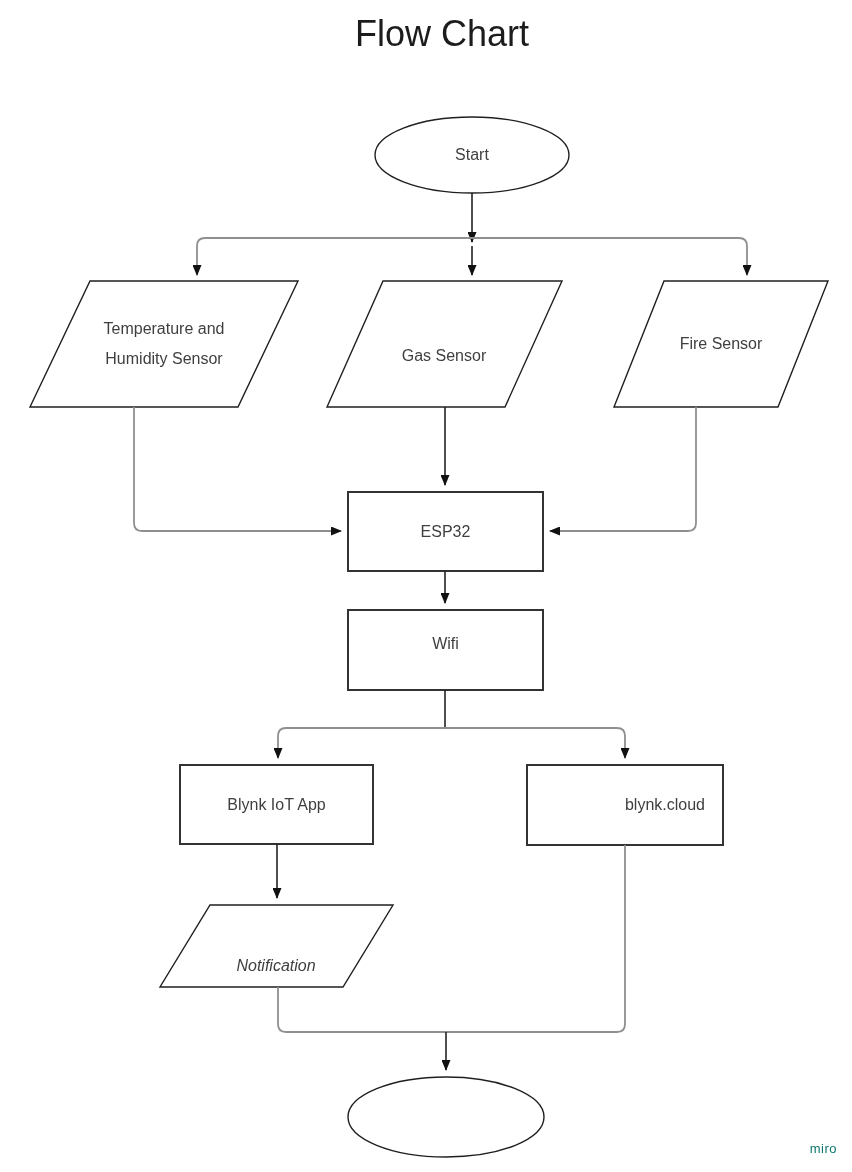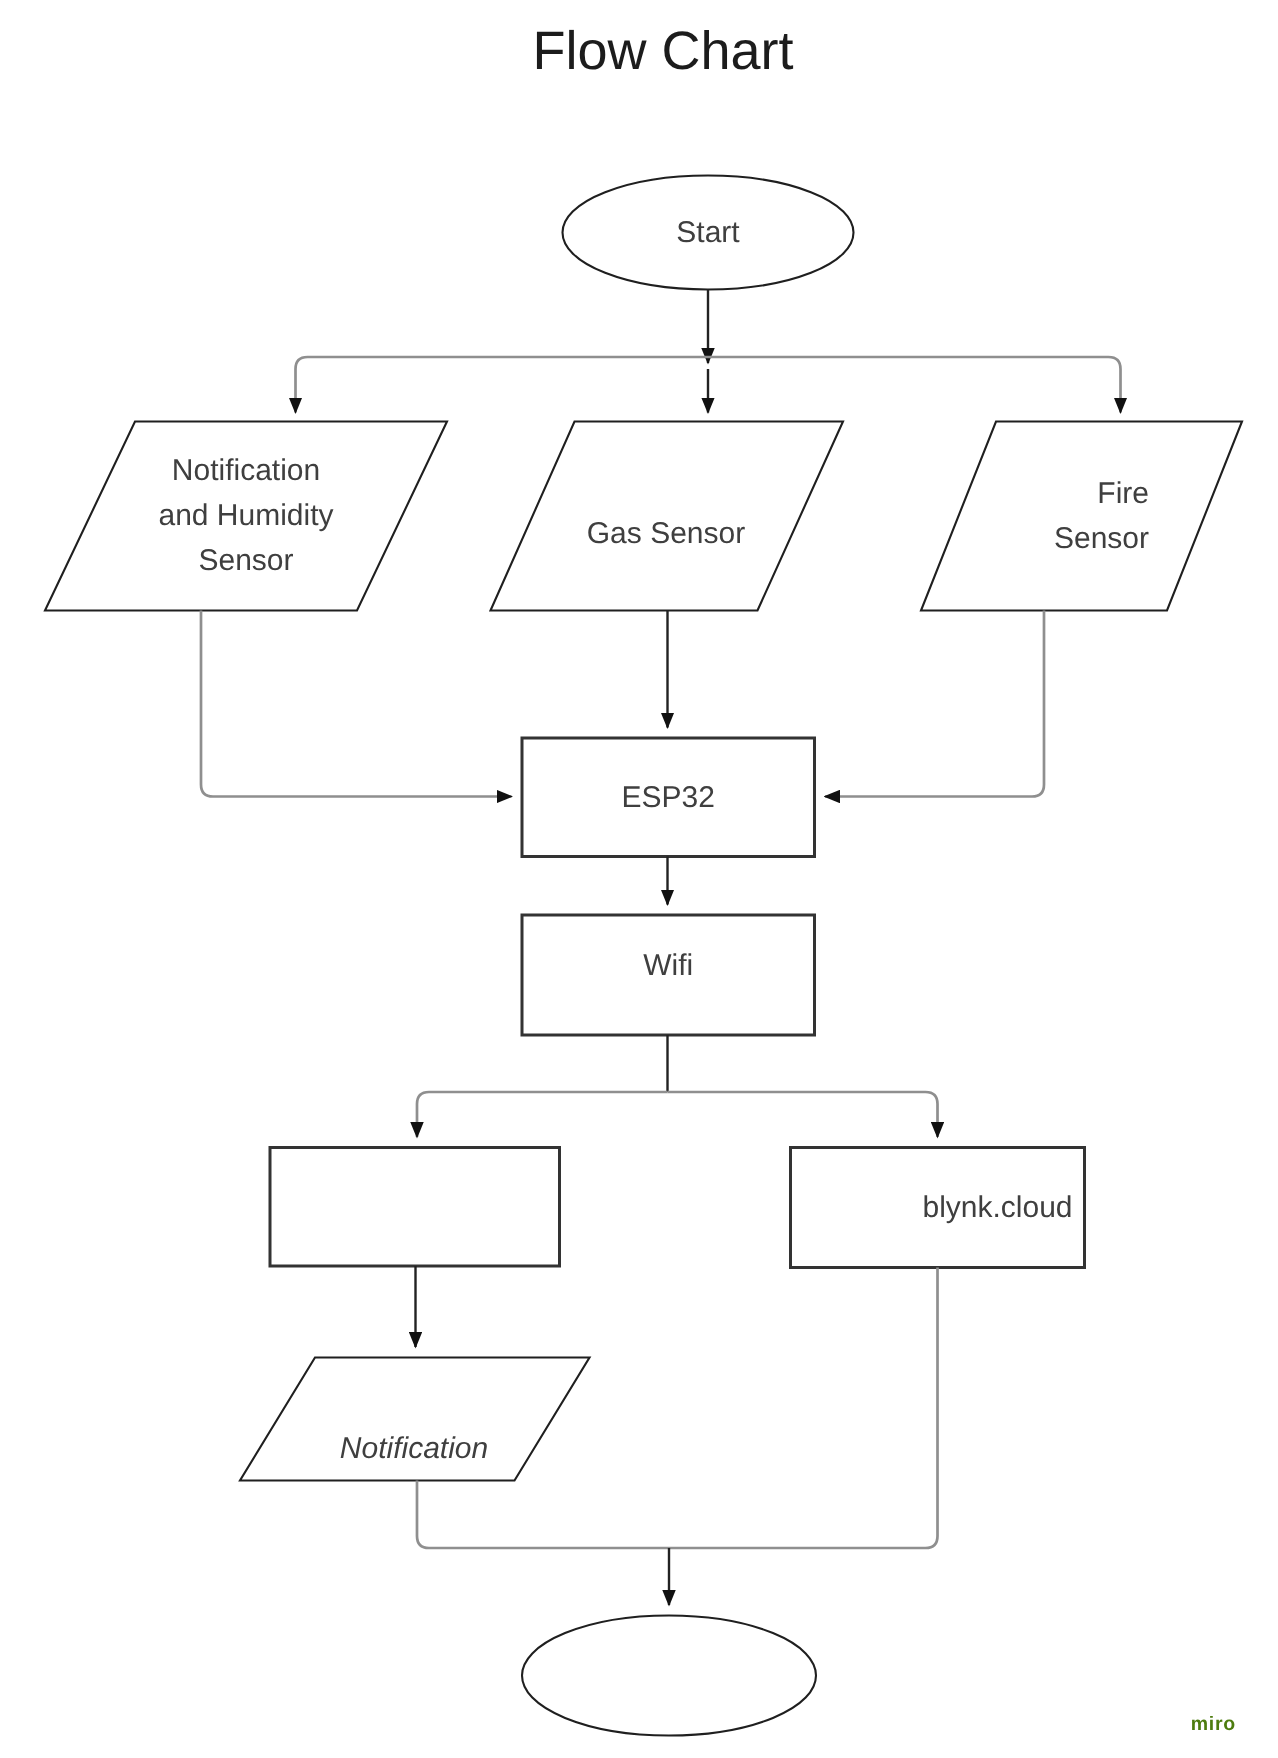--- a/index.html
+++ b/index.html
@@ -5,36 +5,36 @@
   html,body{margin:0;padding:0;background:#ffffff;}
   body{width:852px;height:1172px;overflow:hidden;font-family:"Liberation Sans",sans-serif;}
   .canvas{position:relative;width:852px;height:1172px;background:#ffffff;}
   .canvas svg{position:absolute;left:0;top:0;}
   .page-title{
     position:absolute;top:13px;left:16px;width:852px;
     text-align:center;font-size:36px;font-weight:400;color:#1c1c1c;
   }
   .node-label{
     position:absolute;display:flex;align-items:center;justify-content:center;
-    text-align:center;color:#3f3f3f;font-size:20px;line-height:30px;
+    text-align:center;color:#3f3f3f;font-size:16px;line-height:30px;
     pointer-events:none;
   }
   .lbl-start{left:375px;top:118px;width:194px;height:74px;}
   .lbl-temp{left:99px;top:296px;width:130px;height:96px;}
   .lbl-gas{left:364px;top:326px;width:160px;height:60px;}
   .lbl-fire{left:676px;top:299px;width:90px;height:90px;text-align:right;}
   .lbl-esp32{left:348px;top:492px;width:195px;height:79px;}
   .lbl-wifi{left:348px;top:610px;width:195px;height:68px;}
   .lbl-blynk-app{left:180px;top:765px;width:193px;height:79px;}
   .lbl-blynk-cloud{left:527px;top:765px;width:196px;height:80px;margin-left:40px;}
   .lbl-notification{left:196px;top:936px;width:160px;height:60px;font-style:italic;}
   .lbl-end{left:348px;top:1080px;width:196px;height:74px;}
   .watermark{
-    position:absolute;right:28px;bottom:16px;
-    font-size:13px;font-weight:700;letter-spacing:0.5px;color:#4d7c0f;
+    position:absolute;right:15px;bottom:16px;
+    font-size:13px;font-weight:400;letter-spacing:0.5px;color:#0f766e;
   }
   .shape{fill:#ffffff;}
   .shape-thin{stroke:#1f1f1f;stroke-width:1.4;}
   .shape-rect{stroke:#333333;stroke-width:2;}
   .conn{fill:none;stroke-linejoin:round;}
   .conn-gray{stroke:#8f8f8f;stroke-width:1.8;}
   .conn-dark{stroke:#222222;stroke-width:1.6;}
 </style>
 </head>
 <body>
@@ -77,23 +77,24 @@
     <path class="conn conn-dark" d="M277,844 L277,898" marker-end="url(#arrow)"></path>
 
     <path class="conn conn-gray" d="M278,987 L278,1024 Q278,1032 286,1032 L446,1032"></path>
     <path class="conn conn-gray" d="M625,845 L625,1024 Q625,1032 617,1032 L446,1032"></path>
     <path class="conn conn-dark" d="M446,1032 L446,1070" marker-end="url(#arrow)"></path>
   </svg>
 
   <div class="page-title">Flow Chart</div>
 
   <div class="node-label lbl-start">Start</div>
-  <div class="node-label lbl-temp">Notification and Humidity Sensor</div>
+  <div class="node-label lbl-temp">Temperature and Humidity Sensor</div>
   <div class="node-label lbl-gas">Gas Sensor</div>
   <div class="node-label lbl-fire">Fire Sensor</div>
   <div class="node-label lbl-esp32">ESP32</div>
   <div class="node-label lbl-wifi">Wifi</div>
+  <div class="node-label lbl-blynk-app">Blynk IoT App</div>
   <div class="node-label lbl-blynk-cloud">blynk.cloud</div>
   <div class="node-label lbl-notification">Notification</div>
 
   <div class="watermark">miro</div>
 
 </div>
 
 </body></html>

